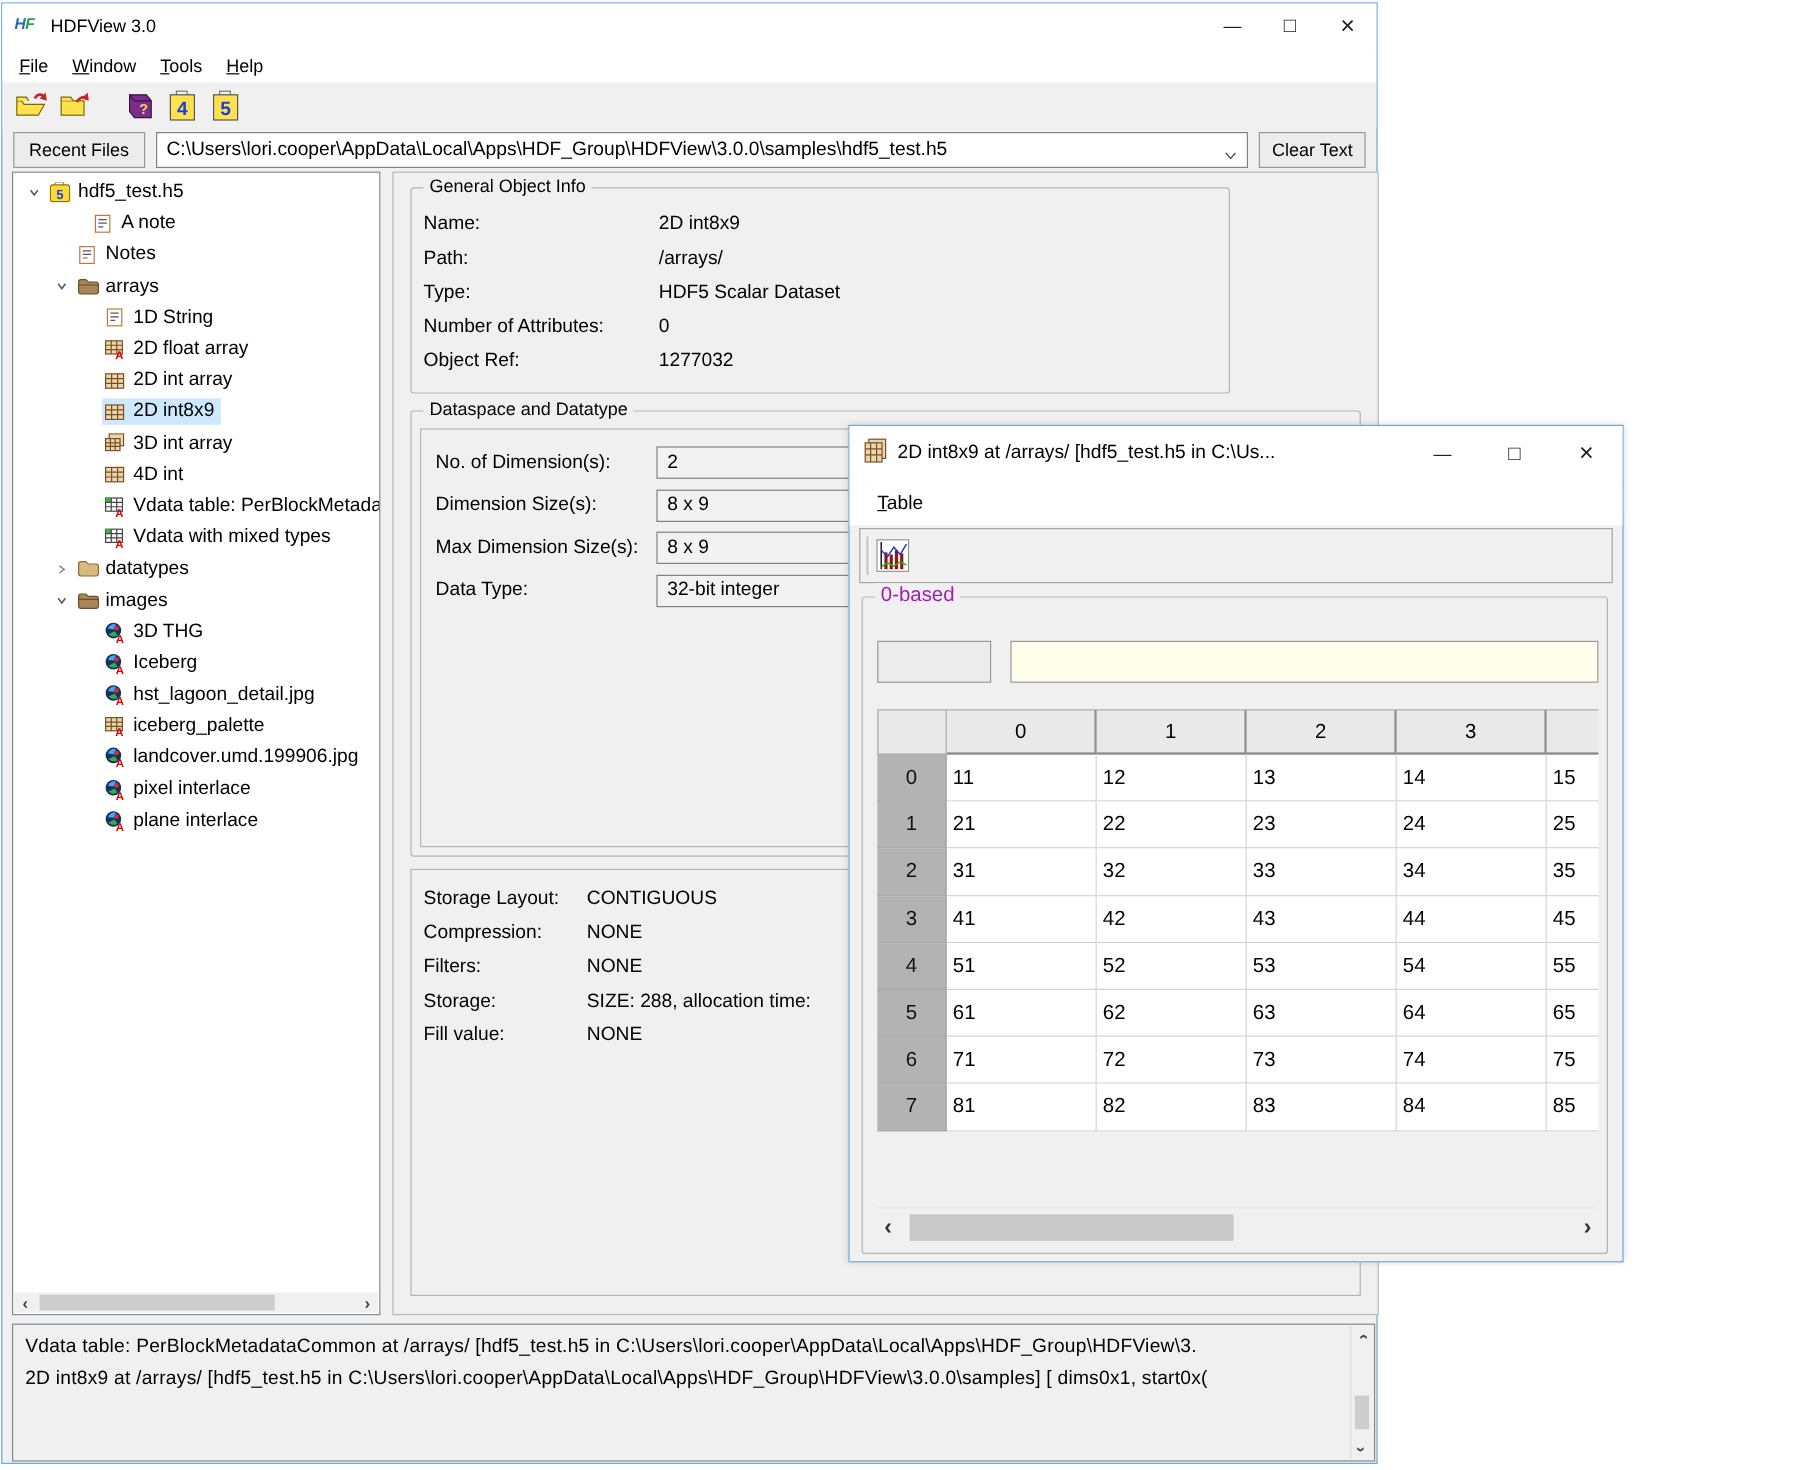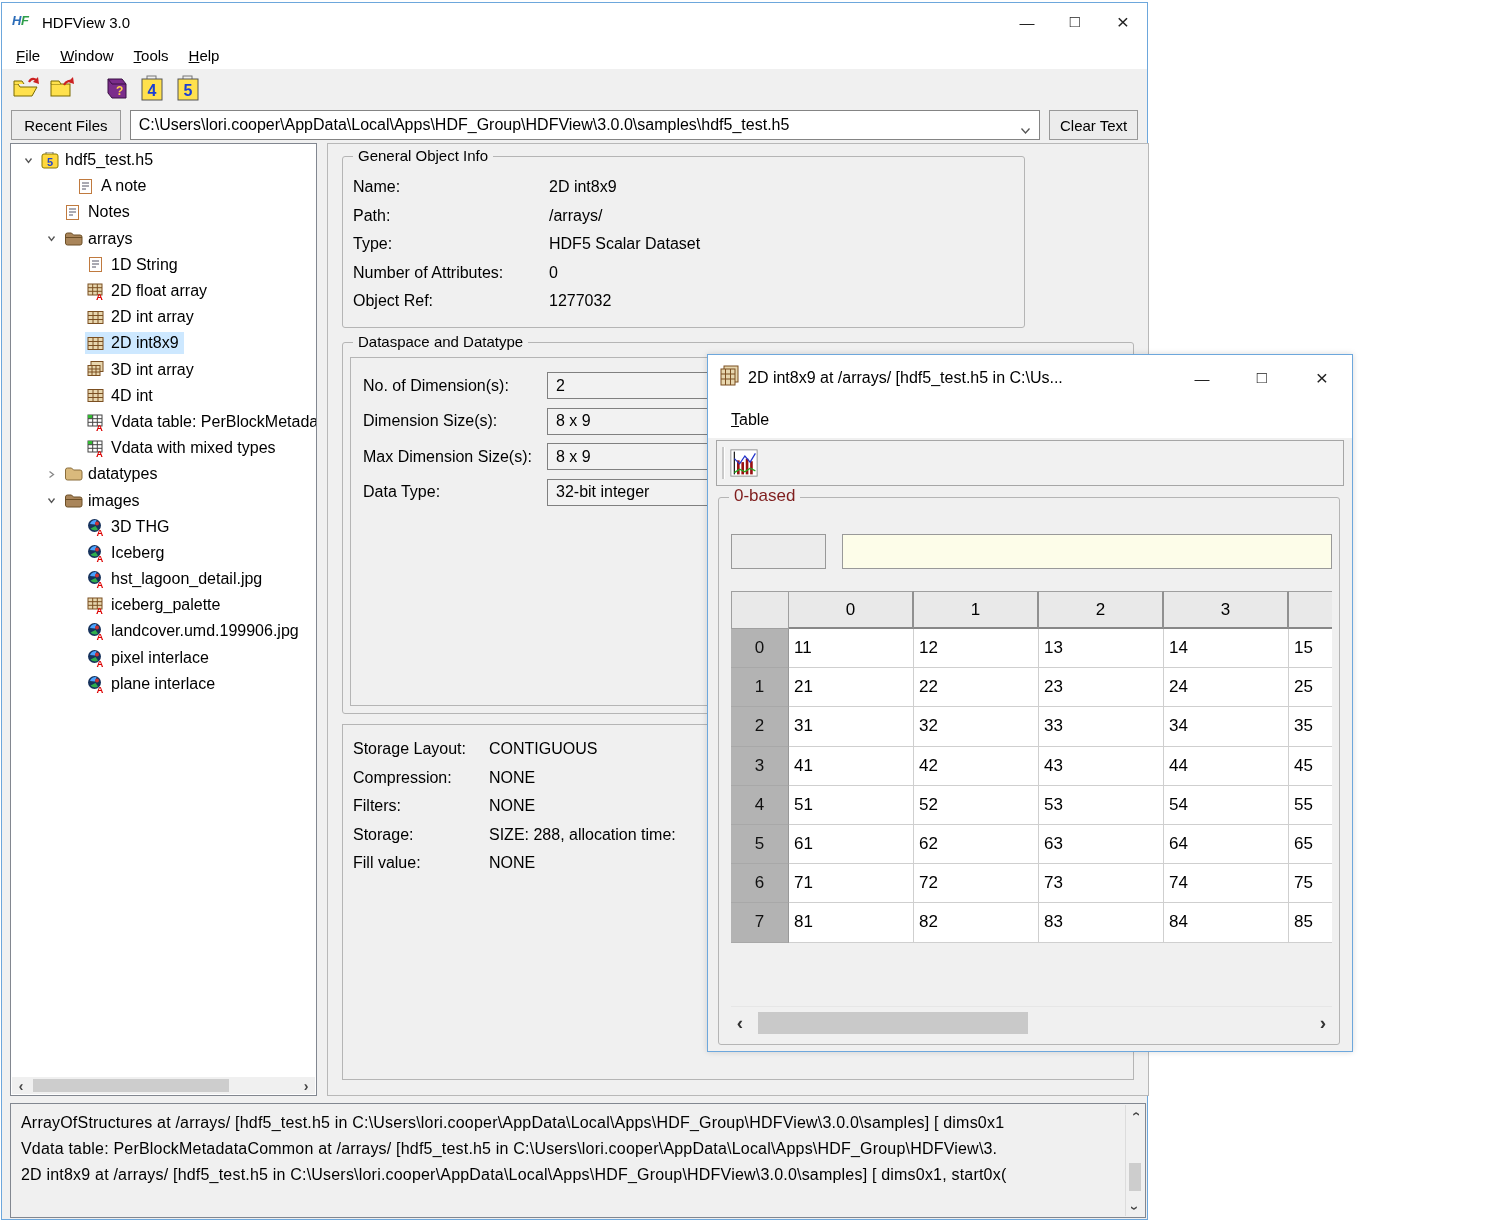--- a/index.html
+++ b/index.html
@@ -78,21 +78,21 @@
   .vs-btn{position:absolute;left:0;width:18px;height:17px;display:flex;align-items:center;justify-content:center;color:#444;font-size:14px;font-weight:bold;}
   .vs-btn.up{top:0;}
   .vs-btn.down{bottom:0;}
   .rot-up{display:inline-block;transform:rotate(-90deg);}
   .rot-down{display:inline-block;transform:rotate(90deg);}
   .log-panel .sb-thumb{left:3px;top:58px;width:12px;height:28px;}
 
   .tw-toolbar{position:absolute;left:8px;right:8px;top:85px;height:46px;border:1px solid #a6a6a6;background:#f1f1f1;display:flex;align-items:center;box-sizing:border-box;}
   .tw-grip{width:2px;height:32px;background:#c9c9c9;border-right:1px solid #fff;margin-left:5px;margin-right:5px;}
   #tw-group{left:10px;top:142px;width:622px;height:548px;}
-  #tw-group .group-legend{font-size:17px;color:#7f1d1d;top:-12px;}
+  #tw-group .group-legend{font-size:17px;color:#a21caf;top:-12px;}
   .cell-ref{position:absolute;left:12px;top:36px;width:95px;height:35px;background:#ececec;border:1px solid #999;box-sizing:border-box;}
   .cell-value{position:absolute;left:123px;top:36px;width:490px;height:35px;background:#fdfde9;border:1px solid #999;box-sizing:border-box;}
 
   .data-table{position:absolute;left:12px;top:93px;width:601px;height:352px;overflow:hidden;}
   .thead{display:flex;height:38px;}
   .corner{width:58px;min-width:58px;background:#e9e9e9;border:1px solid #9f9f9f;box-sizing:border-box;}
   .th{width:125px;min-width:125px;background:#e9e9e9;border-top:1px solid #9f9f9f;border-bottom:2px solid #888;border-right:2px solid #909090;display:flex;align-items:center;justify-content:center;font-size:17px;box-sizing:border-box;}
   .tr{display:flex;height:39.2px;}
   .rh{width:58px;min-width:58px;background:#b3b3b3;display:flex;align-items:center;justify-content:center;font-size:17px;color:#111;border-right:1px solid #989898;border-bottom:1px solid #a8a8a8;box-sizing:border-box;}
   .td{width:125px;min-width:125px;background:#fff;border-right:1px solid #cfcfcf;border-bottom:1px solid #cfcfcf;font-size:17px;display:flex;align-items:center;padding-left:5px;box-sizing:border-box;}
@@ -551,21 +551,20 @@
           <div class="info-row">
             <span class="info-label">Fill value:</span>
             <span class="info-value">NONE</span>
           </div>
         </div>
     </div>
   </div>
 
   <div class="log-panel">
     <div class="log-lines">
-        <div class="log-line">ArrayOfStructures  at  /arrays/  [hdf5_test.h5  in  C:\Users\lori.cooper\AppData\Local\Apps\HDF_Group\HDFView\3.0.0\samples] [ dims0x1</div>
         <div class="log-line">Vdata table: PerBlockMetadataCommon  at  /arrays/  [hdf5_test.h5  in  C:\Users\lori.cooper\AppData\Local\Apps\HDF_Group\HDFView\3.</div>
         <div class="log-line">2D int8x9  at  /arrays/  [hdf5_test.h5  in  C:\Users\lori.cooper\AppData\Local\Apps\HDF_Group\HDFView\3.0.0\samples] [ dims0x1, start0x(</div>
       </div>
     <div class="vscroll">
       <span class="vs-btn up">
           <span class="rot-up">›</span>
         </span>
       <span class="sb-thumb"></span>
       <span class="vs-btn down">
           <span class="rot-down">›</span>

